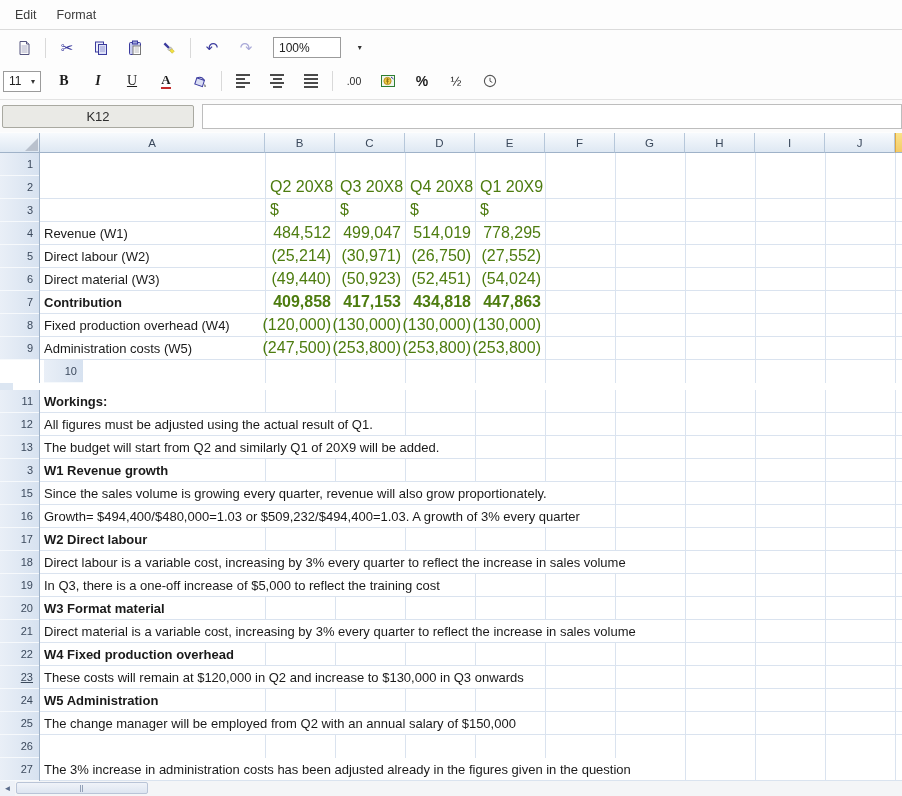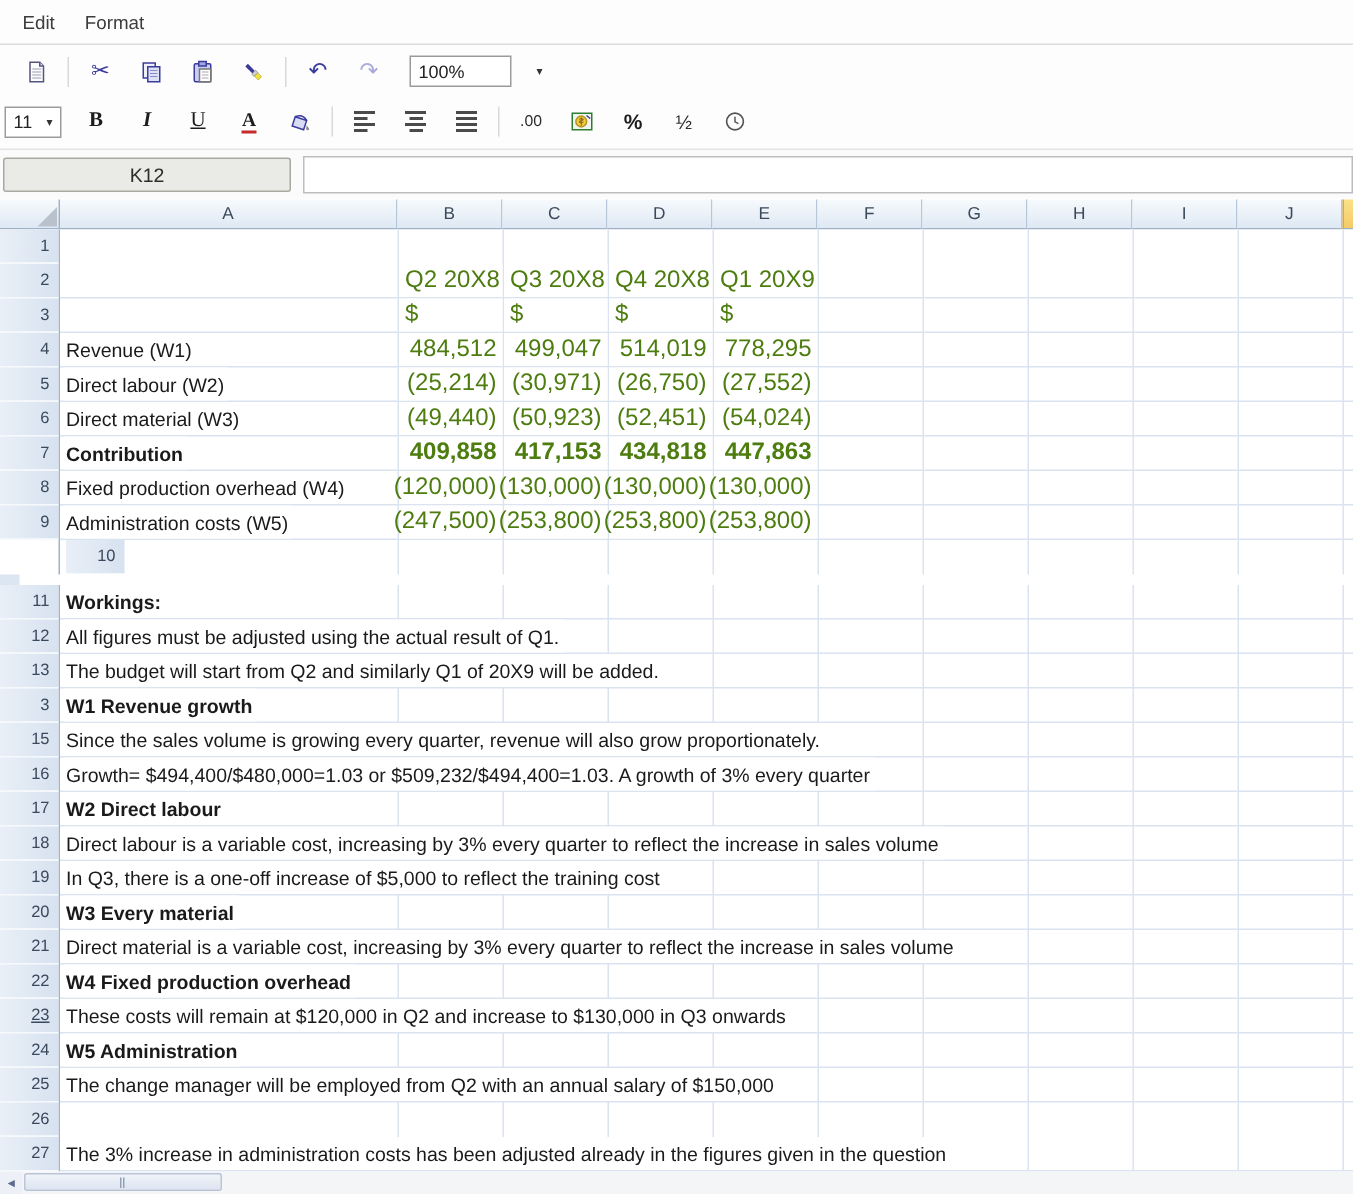--- a/index.html
+++ b/index.html
@@ -359,21 +359,21 @@
         <div class="rowhdr" style="top: 398px;">18</div>
         <div class="sr" style="top: 398px;">
           <span class="cell-label">Direct labour is a variable cost, increasing by 3% every quarter to reflect the increase in sales volume</span>
         </div>
         <div class="rowhdr" style="top: 421px;">19</div>
         <div class="sr" style="top: 421px;">
           <span class="cell-label">In Q3, there is a one-off increase of $5,000 to reflect the training cost</span>
         </div>
         <div class="rowhdr" style="top: 444px;">20</div>
         <div class="sr" style="top: 444px;">
-          <span class="cell-label bold">W3 Every material</span>
+          <span class="cell-label bold">W3 Format material</span>
         </div>
         <div class="rowhdr" style="top: 467px;">21</div>
         <div class="sr" style="top: 467px;">
           <span class="cell-label">Direct material is a variable cost, increasing by 3% every quarter to reflect the increase in sales volume</span>
         </div>
         <div class="rowhdr" style="top: 490px;">22</div>
         <div class="sr" style="top: 490px;">
           <span class="cell-label bold">W4 Fixed production overhead</span>
         </div>
         <div class="rowhdr" style="top: 513px; text-decoration: underline;">23</div>

